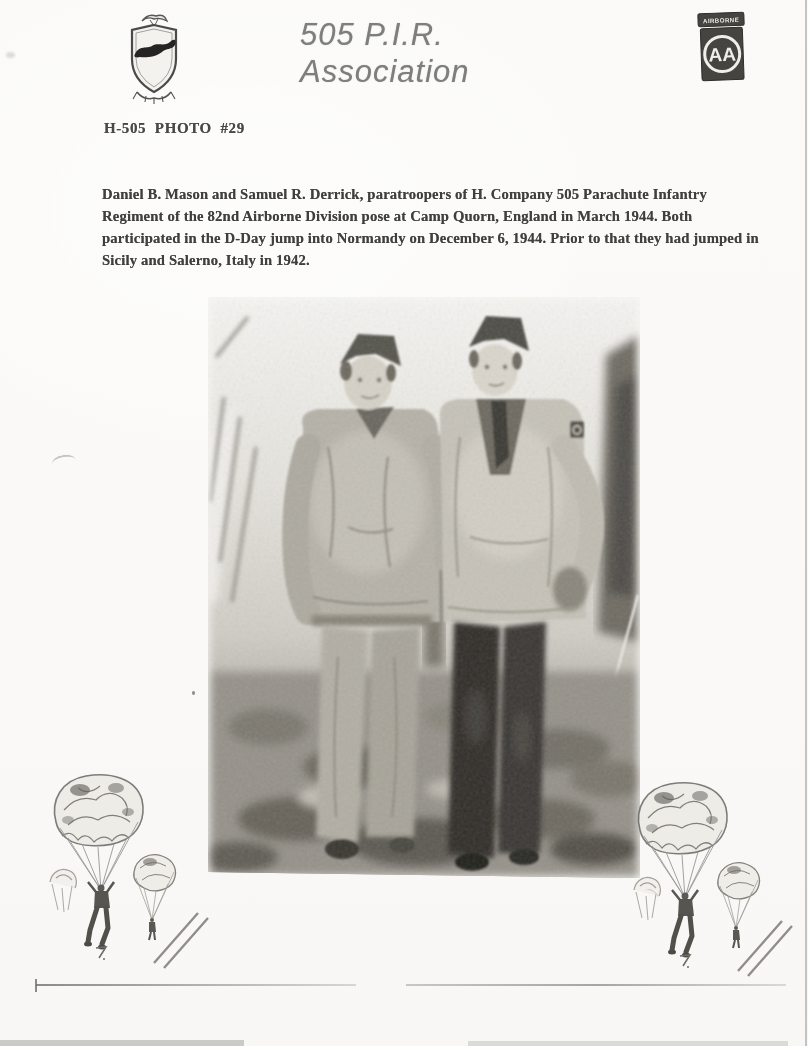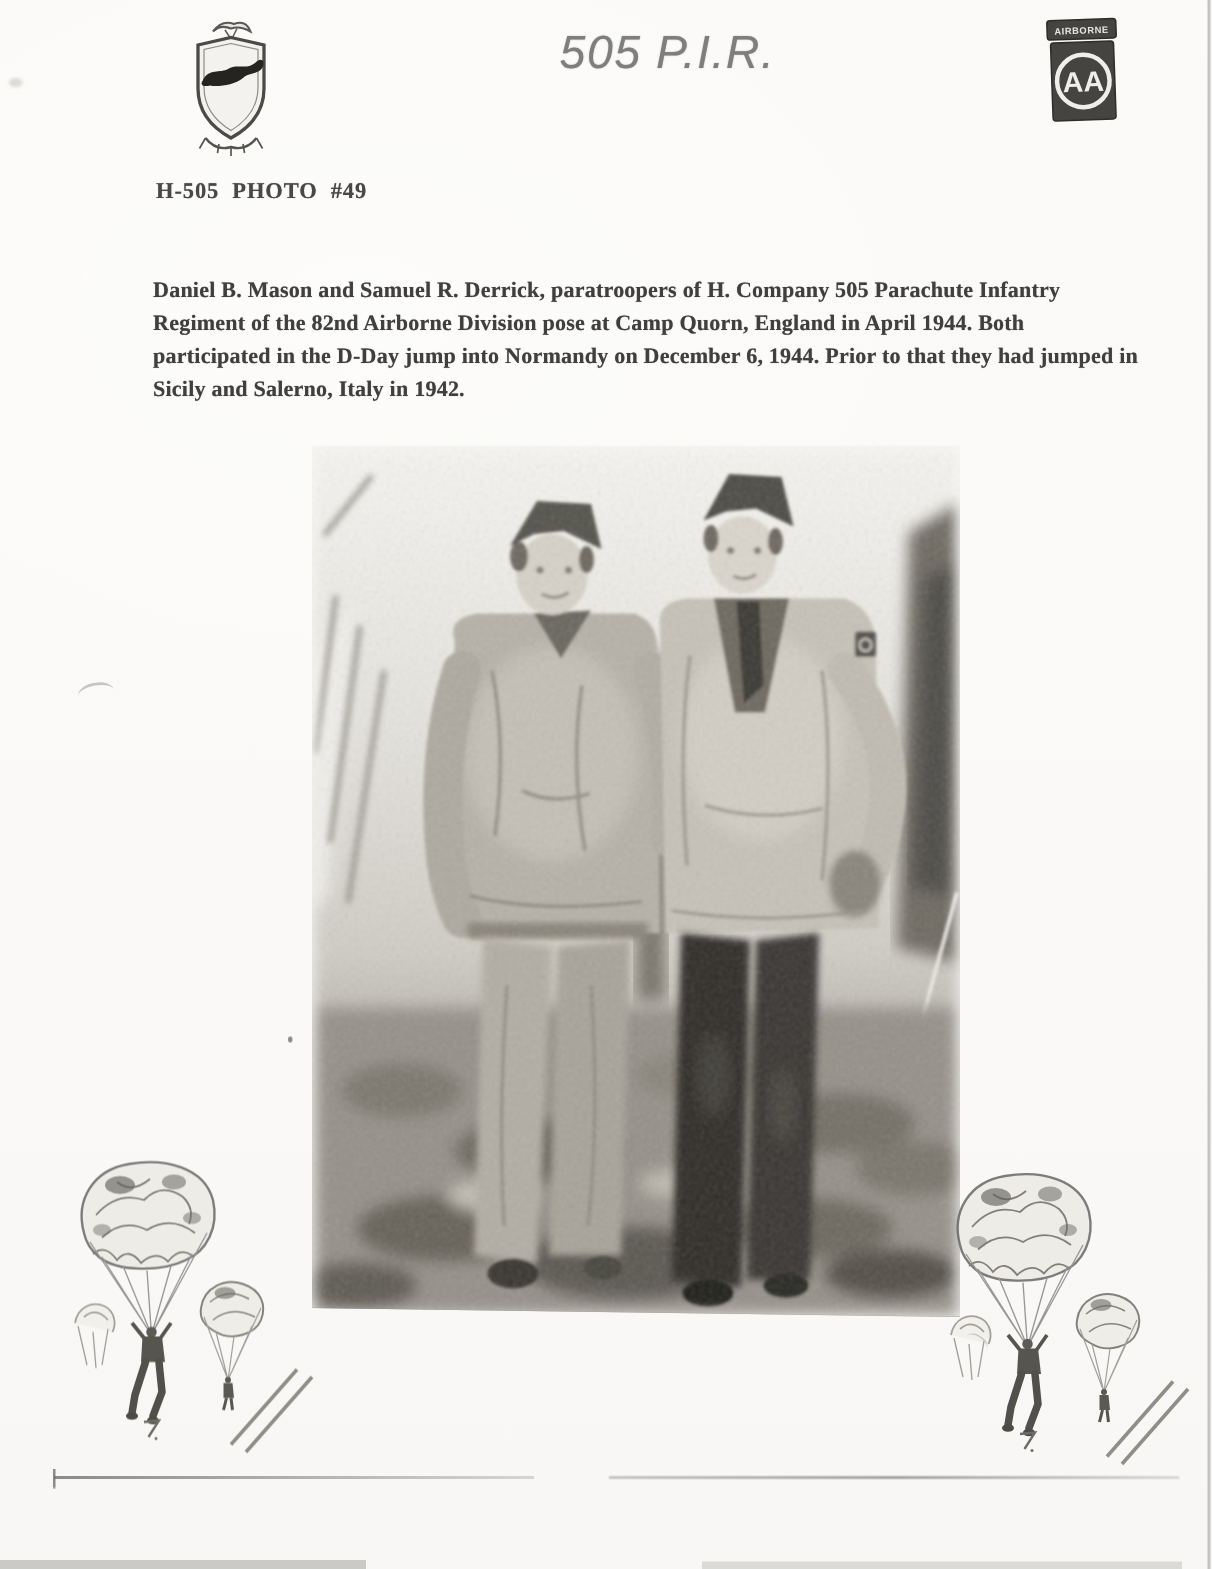--- a/index.html
+++ b/index.html
@@ -12,21 +12,20 @@
       linear-gradient(180deg,#fbfaf8 0%, #faf9f7 60%, #f8f7f5 100%);
     overflow:hidden;
     font-family:"Liberation Serif", serif;
   }
   .abs{position:absolute;}
 
   
   .crest{left:122px;top:12px;width:64px;height:94px;}
   .title-block{
     left:300px;top:16px;width:290px;
-    text-align:center;
     font-family:"Liberation Sans", sans-serif;
     font-style:italic;
     font-size:31px;line-height:37px;
     color:#7e7e7e;
     letter-spacing:1px;
     text-shadow:0 0 1px rgba(126,126,126,.55);
   }
   .patch{left:695px;top:12px;width:54px;height:72px;transform:rotate(-2deg);}
 
   
@@ -137,35 +136,36 @@
     <path d="M26,8 L30,14 M34,7 L31,13" stroke="#5a5856" stroke-width="1"></path>
     <path d="M30,13 L52,18 L52,47 Q52,68 30,80 Q8,68 8,47 L8,18 Z" fill="#f4f2ee" stroke="#4c4a48" stroke-width="2.2"></path>
     <path d="M30,17 L48,21 L48,46 Q48,64 30,75 Q12,64 12,46 L12,21 Z" fill="none" stroke="#8c8a86" stroke-width="0.8"></path>
     <path d="M11,42 C15,33 23,37 28,34 C34,30 40,35 46,30 C50,26 53,28 51,33 C48,38 42,36 38,40 C32,45 21,46 16,45 C12,46 9,45 11,42 Z" fill="#242423"></path>
     <path d="M13,80 Q20,89 30,86 Q40,89 47,80" fill="none" stroke="#55534f" stroke-width="1.6"></path>
     <path d="M13,80 L9,87 M47,80 L51,87 M22,84 L21,90 M38,84 L39,90 M30,86 L30,92" stroke="#55534f" stroke-width="1.1"></path>
   </svg>
 
   <div class="abs title-block">
     <div>505 P.I.R.</div>
+    <div>Association</div>
   </div>
 
   <svg class="abs patch" viewBox="0 0 54 72">
     <rect x="4" y="1" width="46" height="13" rx="2" fill="#454440" stroke="#2e2d2a" stroke-width="1"></rect>
     <text x="27" y="10.5" text-anchor="middle" font-family="Liberation Sans, sans-serif" font-size="6.2" font-weight="bold" fill="#e8e6e2" letter-spacing="0.4">AIRBORNE</text>
     <rect x="6" y="16" width="42" height="52" rx="2" fill="#454440" stroke="#2e2d2a" stroke-width="1"></rect>
     <circle cx="27" cy="42" r="17.5" fill="#454440" stroke="#f0eeea" stroke-width="3"></circle>
     <text x="27" y="49" text-anchor="middle" font-family="Liberation Sans, sans-serif" font-size="19" font-weight="bold" fill="#f0eeea">AA</text>
   </svg>
 
-  <div class="abs photo-label">H-505  PHOTO  #49</div>
+  <div class="abs photo-label">H-505  PHOTO  #29</div>
 
   <div class="abs caption">
     <div>Daniel B. Mason and Samuel R. Derrick, paratroopers of H. Company 505 Parachute Infantry</div>
-    <div>Regiment of the 82nd Airborne Division pose at Camp Quorn, England in April 1944. Both</div>
+    <div>Regiment of the 82nd Airborne Division pose at Camp Quorn, England in March 1944. Both</div>
     <div>participated in the D-Day jump into Normandy on December 6, 1944. Prior to that they had jumped in</div>
     <div>Sicily and Salerno, Italy in 1942.</div>
   </div>
 
   <div class="abs photo">
     <svg viewBox="0 0 432 581" preserveAspectRatio="none">
       <defs>
         <linearGradient id="tentbg" x1="0" y1="0" x2="0" y2="1">
           <stop offset="0" stop-color="#f5f4f1"></stop>
           <stop offset="0.32" stop-color="#e5e3dd"></stop>

